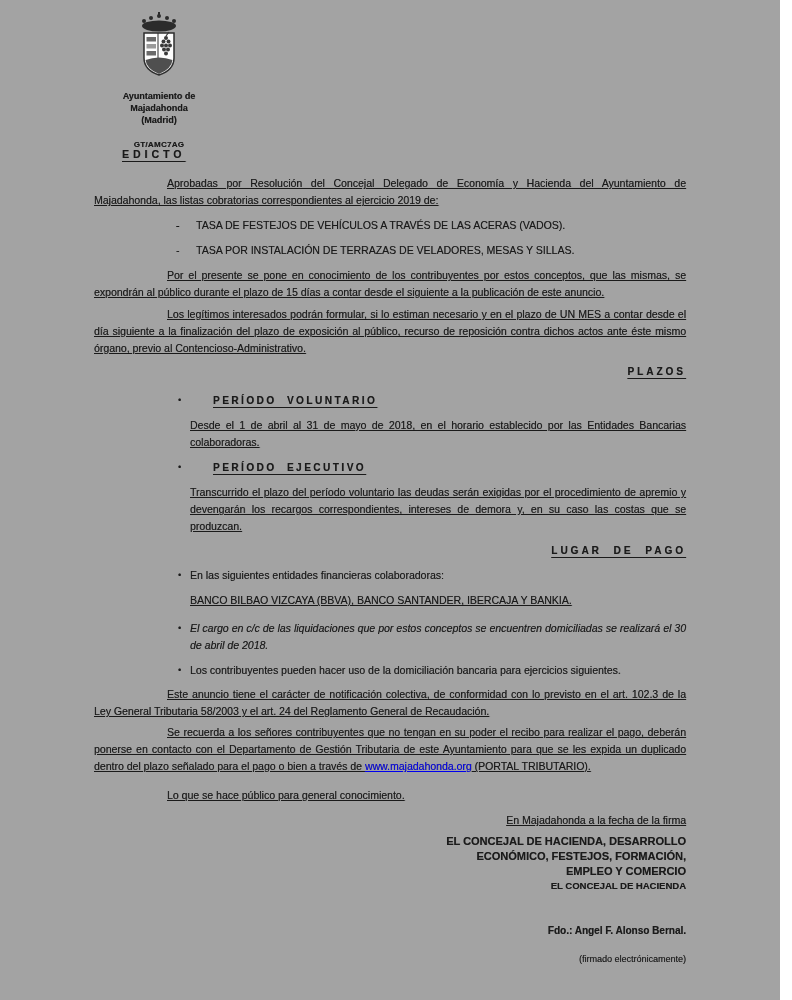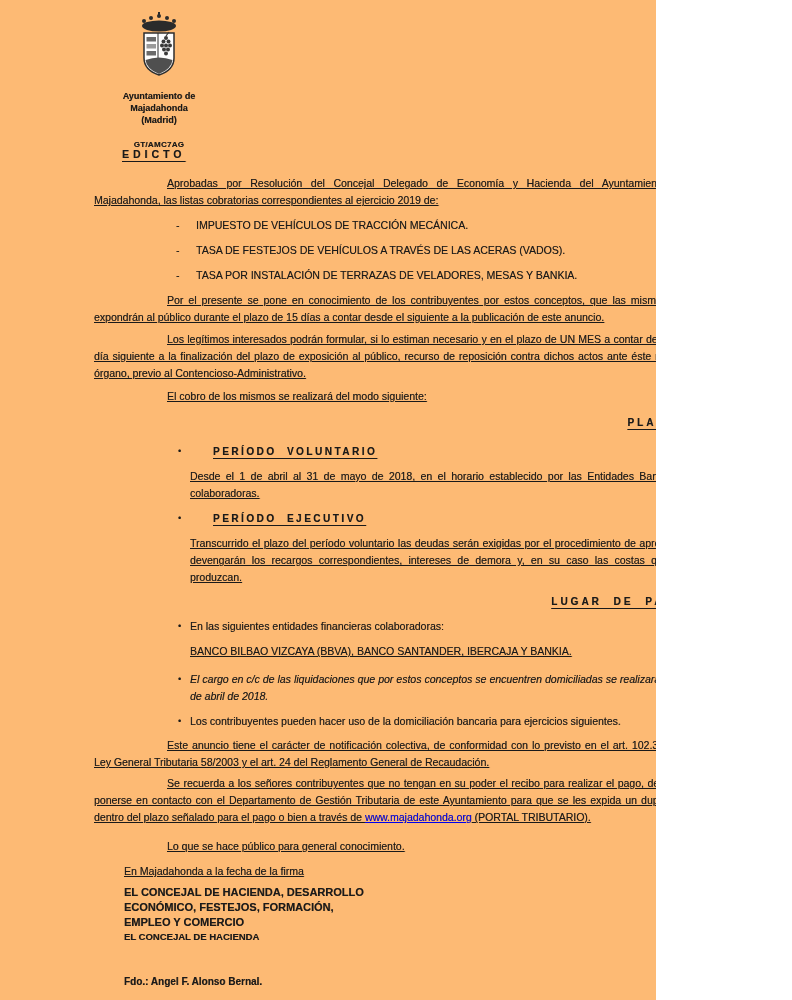--- a/index.html
+++ b/index.html
@@ -1,19 +1,19 @@
 <!DOCTYPE html>
 <html lang="es"><head>
 <meta charset="utf-8">
 <style>
   html,body{margin:0;padding:0;background:#ffffff;}
   .page{
     position:relative;
-    width:656px;height:1000px;
-    background:#fdba74;
+    width:780px;height:1000px;
+    background:#a3a3a3;
     font-family:"Liberation Sans","DejaVu Sans",sans-serif;
     color:#1a1a1a;
     text-shadow:0.3px 0 0.2px rgba(0,0,0,0.45);
     overflow:hidden;
   }
   
   .header{position:absolute;left:100px;top:12px;width:118px;text-align:center;}
   .logo{display:block;margin:0 auto 8px auto;}
   .org-name{font-size:9px;font-weight:bold;line-height:12px;}
   .org-region{font-size:9px;font-weight:bold;line-height:12px;}
@@ -47,21 +47,21 @@
   .bullet-row .marker{position:absolute;left:84px;font-size:9px;}
   .bullet-head{padding-left:119px;font-weight:bold;font-size:10px;
     letter-spacing:2.5px;word-spacing:5px;
     text-decoration:underline;text-underline-offset:3px;}
   .bullet-text{padding-left:96px;}
   .sub-text{padding-left:96px;text-align:justify;}
   .hang{padding-left:96px;text-align:justify;font-style:italic;}
   
   a.doclink{color:#0000EE;text-decoration:underline;cursor:pointer;}
   
-  .ctr{text-align:left;padding-left:30px;}
+  .ctr{text-align:right;padding-left:30px;}
   .sig-title{font-weight:bold;font-size:11px;line-height:15px;}
   .sig-sub{font-weight:bold;font-size:9.5px;line-height:13px;}
   .sig-name{font-weight:bold;font-size:10px;margin-top:30px;}
   .sig-note{font-size:9px;margin-top:12px;}
 </style>
 </head>
 <body>
 
 <div class="page">
 
@@ -102,36 +102,34 @@
   </div>
 
   <div class="content">
 
     <h1 class="doc-title">EDICTO</h1>
 
     <p class="ind mb8">Aprobadas por Resolución del Concejal Delegado de Economía y Hacienda del Ayuntamiento de Majadahonda, las listas cobratorias correspondientes al ejercicio 2019 de:</p>
 
     <div class="dash-item">
       <span class="marker">-</span>
-      <span>IMPUESTO DE VEHÍCULOS DE TRACCIÓN MECÁNICA.</span>
     </div>
     <div class="dash-item">
       <span class="marker">-</span>
       <span>TASA DE FESTEJOS DE VEHÍCULOS A TRAVÉS DE LAS ACERAS (VADOS).</span>
     </div>
     <div class="dash-item">
       <span class="marker">-</span>
-      <span>TASA POR INSTALACIÓN DE TERRAZAS DE VELADORES, MESAS Y BANKIA.</span>
+      <span>TASA POR INSTALACIÓN DE TERRAZAS DE VELADORES, MESAS Y SILLAS.</span>
     </div>
 
     <p class="ind mb5">Por el presente se pone en conocimiento de los contribuyentes por estos conceptos, que las mismas, se expondrán al público durante el plazo de 15 días a contar desde el siguiente a la publicación de este anuncio.</p>
 
     <p class="ind mb6">Los legítimos interesados podrán formular, si lo estiman necesario y en el plazo de UN MES a contar desde el día siguiente a la finalización del plazo de exposición al público,  recurso de reposición contra dichos actos ante éste mismo órgano, previo al Contencioso-Administrativo.</p>
 
-    <p class="ind mb9">El cobro de los mismos se realizará del modo siguiente:</p>
 
     <div class="center-head mb12">PLAZOS</div>
 
     <div class="bullet-row mb8">
       <span class="marker">•</span>
       <div class="bullet-head">PERÍODO VOLUNTARIO</div>
     </div>
     <p class="sub-text mb8">Desde el 1 de abril al 31 de mayo de 2018, en el horario establecido por las Entidades Bancarias colaboradoras.</p>
 
     <div class="bullet-row mb8">

